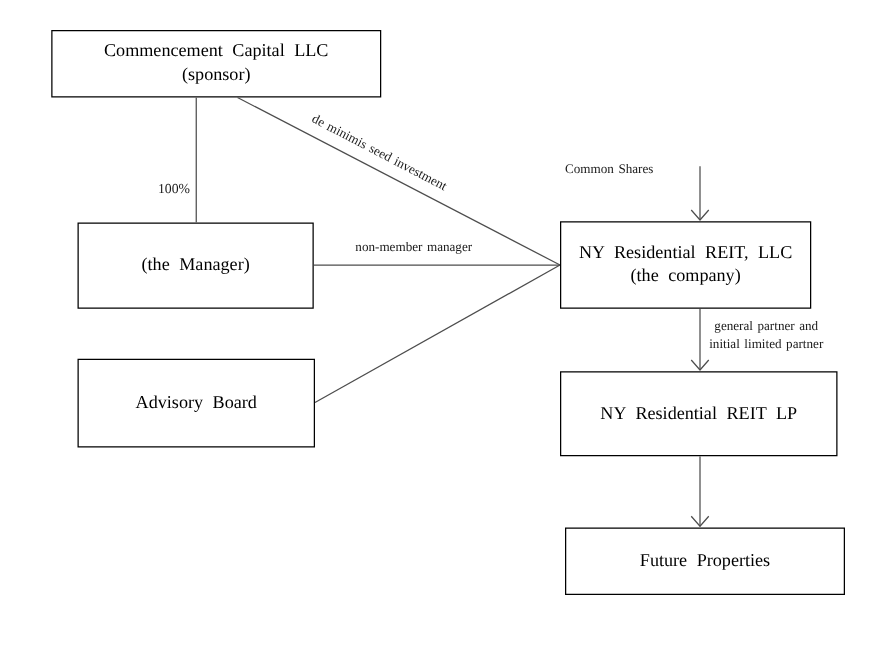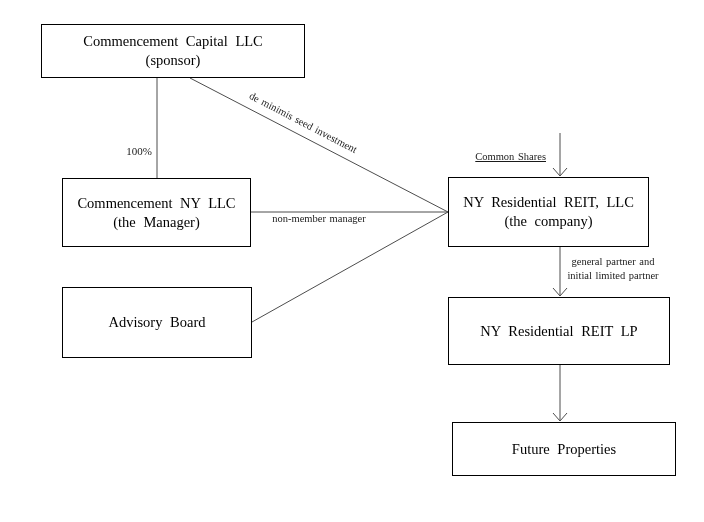--- a/index.html
+++ b/index.html
@@ -45,22 +45,22 @@
     font-size: 10.5px;
     line-height: 14px;
     color: #1a1a1a;
     word-spacing: 1px;
   }
   .l-100 { left: 104px; top: 144px; width: 48px; text-align: right; font-size: 11px; }
   .l-seed {
     left: 227px; top: 116px; width: 152px; text-align: center;
     transform: rotate(27.5deg); transform-origin: center center;
   }
-  .l-nonmember { left: 244px; top: 192px; width: 150px; text-align: center; margin-top: 20px; }
-  .l-common { left: 452px; top: 150px; width: 94px; text-align: right; text-decoration: underline; }
+  .l-nonmember { left: 256px; top: 192px; width: 150px; text-align: center; }
+  .l-common { left: 452px; top: 129px; width: 94px; text-align: left; }
   .l-gp { left: 563px; top: 255px; width: 100px; text-align: center; }
 </style>
 </head>
 <body>
 
 <div class="canvas">
 
   <svg class="wires" viewBox="0 0 704 522" xmlns="http://www.w3.org/2000/svg">
 
     <line x1="157" y1="78" x2="157" y2="178" stroke="#4d4d4d" stroke-width="1"></line>
@@ -81,21 +81,20 @@
     <polyline points="553,413 560,421 567,413" fill="none" stroke="#4d4d4d" stroke-width="1"></polyline>
   </svg>
 
   <div class="node n-sponsor">
     <span>Commencement Capital LLC</span>
     <span>(sponsor)</span>
   </div>
 
 
   <div class="node n-manager">
-    <span>Commencement NY LLC</span>
     <span>(the Manager)</span>
   </div>
 
   <div class="node n-company">
     <span>NY Residential REIT, LLC</span>
     <span>(the company)</span>
   </div>
 
   <div class="node n-advisory">
     <span>Advisory Board</span>

